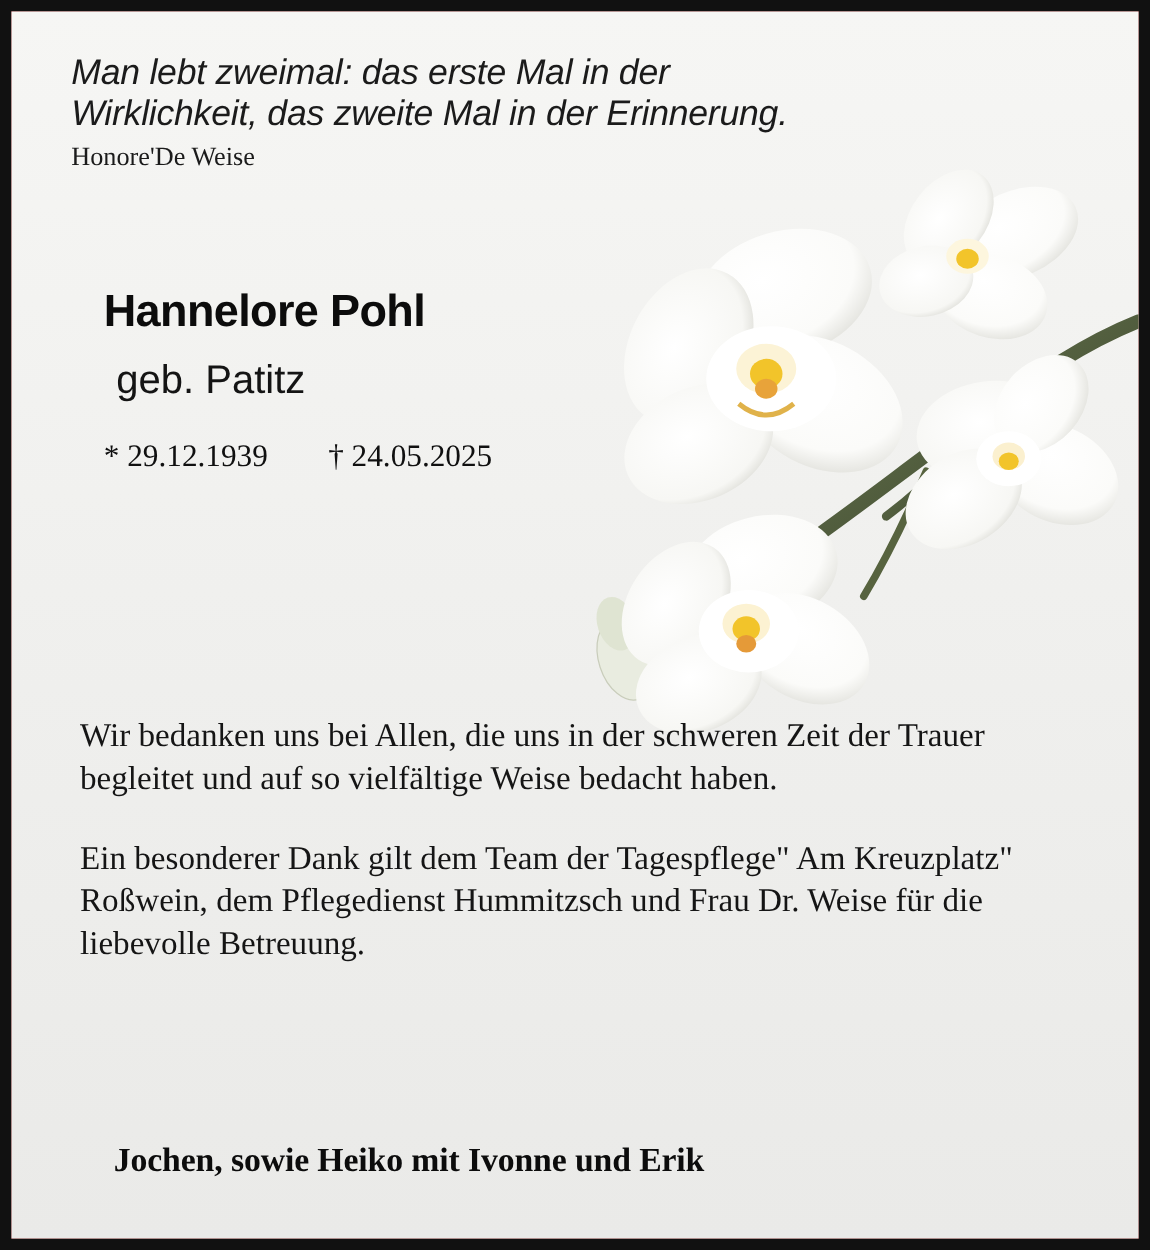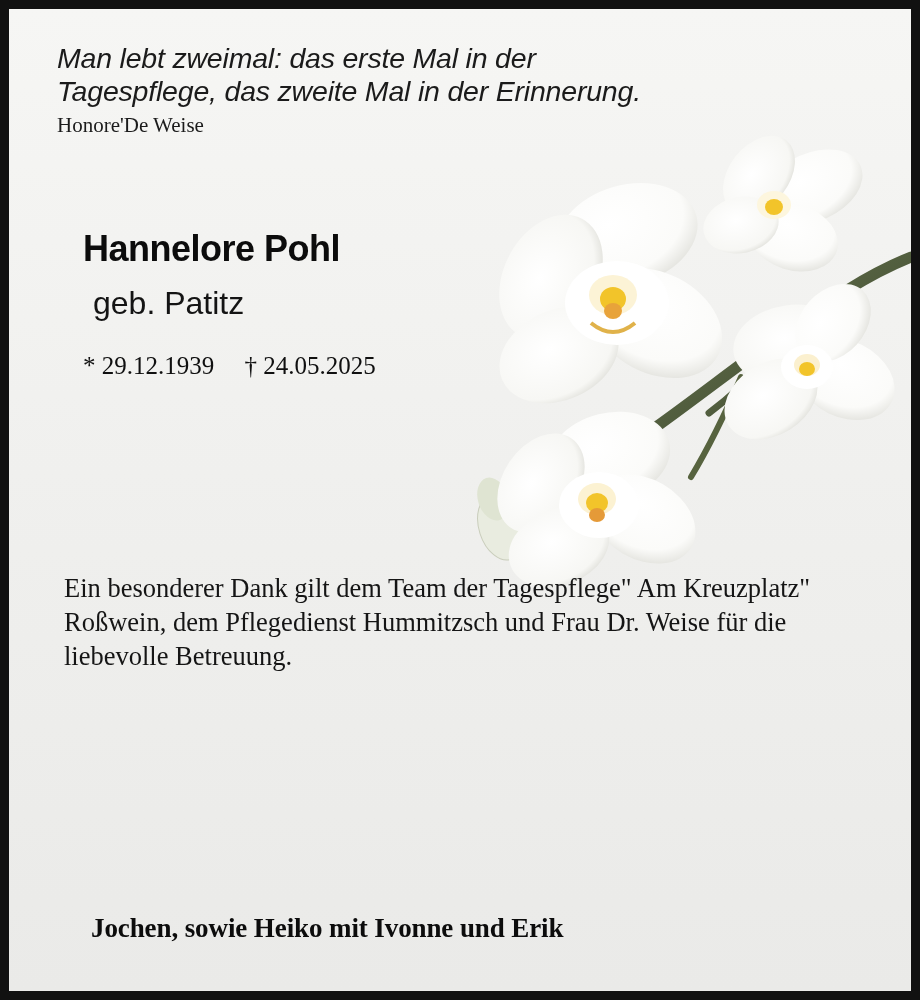--- a/index.html
+++ b/index.html
@@ -77,21 +77,21 @@
   }
   .dates {
     margin-top: 28px;
     margin-left: 0px;
     font-family: "Liberation Serif", serif;
     font-size: 25px;
     line-height: 30px;
     color: #101010;
     white-space: nowrap;
   }
-  .dates .birth { margin-right: 24px; text-align: right; }
+  .dates .birth { margin-right: 42px; text-align: right; }
 
   
   .orchid-art {
     position: absolute;
     right: 0px;
     top: 118px;
     width: 470px;
     height: 470px;
     z-index: 1;
     pointer-events: none;
@@ -139,21 +139,21 @@
   }
 </style>
 </head>
 <body>
 
 <div class="obituary">
   <div class="inner">
 
     <div class="quote">
       <div class="quote-line">Man lebt zweimal: das erste Mal in der</div>
-      <div class="quote-line">Tagespflege, das zweite Mal in der Erinnerung.</div>
+      <div class="quote-line">Wirklichkeit, das zweite Mal in der Erinnerung.</div>
       <div class="quote-author">Honore'De Weise</div>
     </div>
 
     <div class="orchid-art">
       <svg width="470" height="470" viewBox="0 0 470 470" xmlns="http://www.w3.org/2000/svg">
         <defs>
           <radialGradient id="petalG" cx="40%" cy="35%" r="75%">
             <stop offset="0%" stop-color="#ffffff"></stop>
             <stop offset="70%" stop-color="#fbfbf9"></stop>
             <stop offset="100%" stop-color="#dcdcd6"></stop>
@@ -227,20 +227,21 @@
     <div class="name-block">
       <div class="deceased-name">Hannelore Pohl</div>
       <div class="maiden-name">geb. Patitz</div>
       <div class="dates">
         <span class="birth">* 29.12.1939</span>
         <span class="death">† 24.05.2025</span>
       </div>
     </div>
 
     <div class="body-text">
+      <p class="para">Wir bedanken uns bei Allen, die uns in der schweren Zeit der Trauer begleitet und auf so vielfältige Weise bedacht haben.</p>
       <p class="para">Ein besonderer Dank gilt dem Team der Tagespflege" Am Kreuzplatz" Roßwein, dem Pflegedienst Hummitzsch und Frau Dr. Weise für die liebevolle Betreuung.</p>
     </div>
 
     <div class="closing">
       <div class="family-line">Jochen, sowie Heiko mit Ivonne und Erik</div>
     </div>
 
   </div>
 </div>
 

